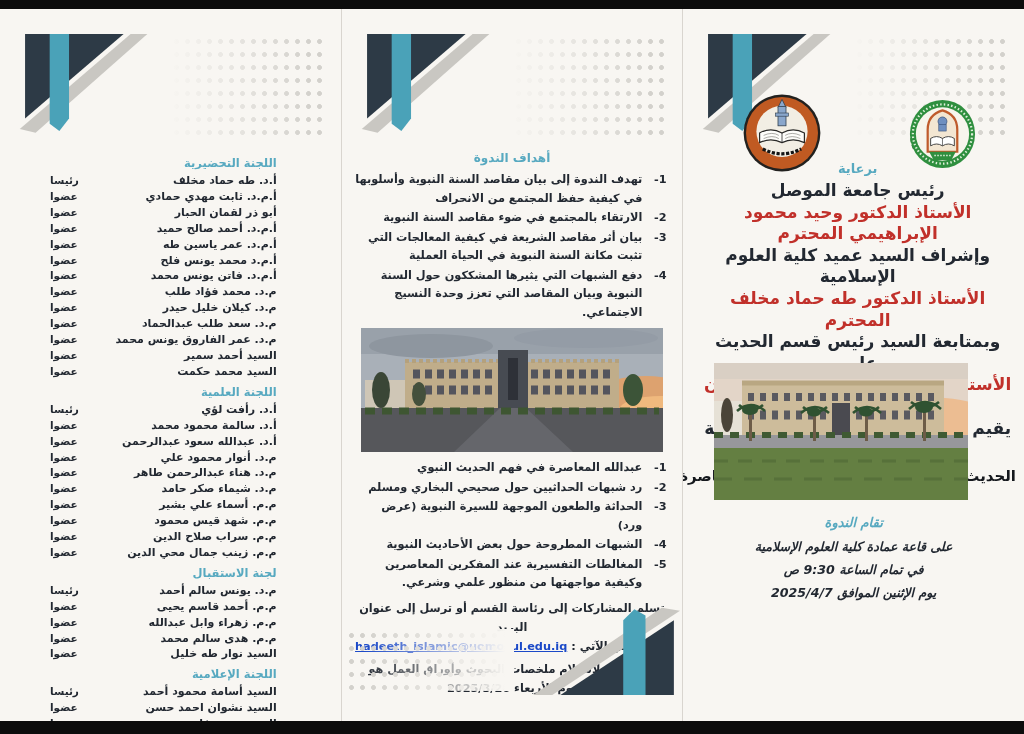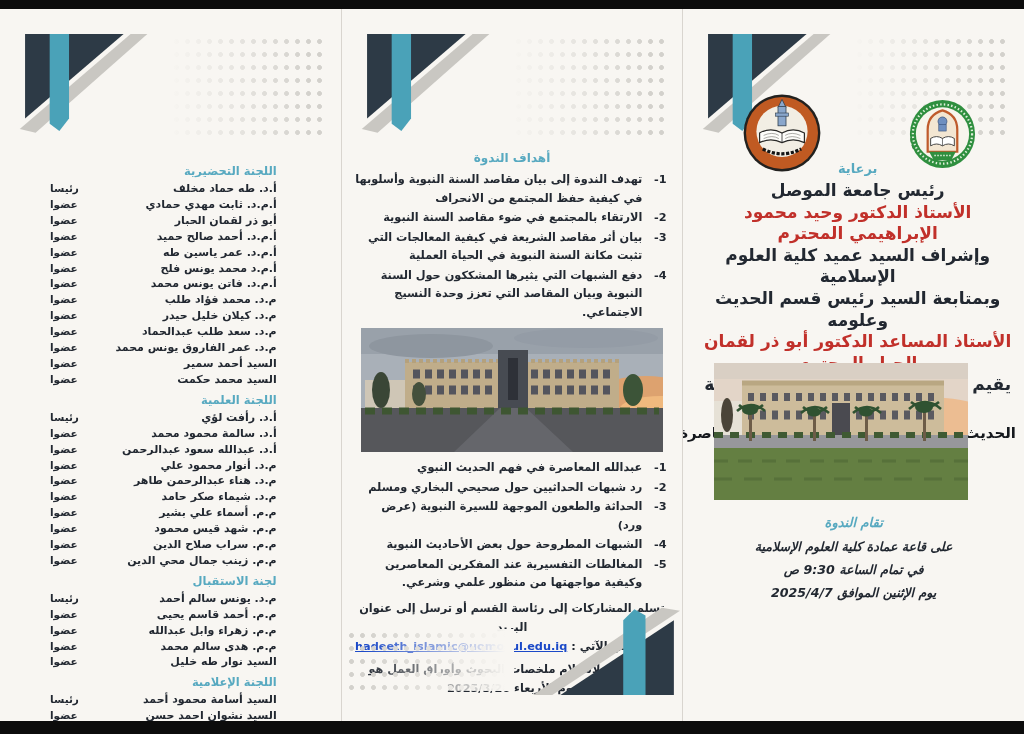--- a/index.html
+++ b/index.html
@@ -27,21 +27,21 @@
   .fade-left::after{background:linear-gradient(to left, rgba(248,246,242,0) 10%, var(--bg) 95%);}
   .fade-right::after{background:linear-gradient(to right, rgba(248,246,242,0) 10%, var(--bg) 95%);}
 
   .bottom-deco-dots{position:absolute; left:4px; bottom:30px; width:168px; height:62px;}
   .bottom-deco-tri{position:absolute; right:0; bottom:26px; width:152px; height:92px; transform:rotate(180deg);}
   .bottom-deco-tri svg{width:152px; height:92px; display:block;}
 
   
   .clist{position:absolute; top:147px; left:0; right:0; bottom:0; direction:rtl; padding:0 64px 0 50px; color:var(--ink);}
   .cgroup h3{color:var(--teal); font-size:11.5px; font-weight:700; margin:5px 0 3px; text-align:right;}
-  .cgroup:first-child h3{margin-top:8px;}
+  .cgroup:first-child h3{margin-top:0;}
   .crow{display:flex; justify-content:space-between; align-items:baseline; font-size:11px; font-weight:700; line-height:15.9px;}
   .crow .rl{font-size:10.5px;}
 
   
   .program{position:absolute; top:142px; left:13px; right:13px; direction:rtl; color:var(--ink);}
   .sec-title{color:var(--teal); text-align:center; font-size:12px; font-weight:700; margin-bottom:6px;}
   .numlist{margin-bottom:4px;}
   .nrow{display:flex; gap:9px; font-size:11.3px; font-weight:700; line-height:18.5px; margin-bottom:1px;}
   .nrow .num{flex:0 0 18px; text-align:center;}
   .nrow .txt{flex:1;}
@@ -372,20 +372,21 @@
         <line x1="41" y1="79" x2="63" y2="79" stroke="#dff0da" stroke-width="2" stroke-dasharray="2 2"></line>
       </svg>
 
       <div class="cover-text">
         <div class="patronage">برعاية</div>
         <div>
 
         <div class="pline black">رئيس جامعة الموصل</div>
             <div class="pline red">الأستاذ الدكتور وحيد محمود الإبراهيمي المحترم</div>
             <div class="pline black">وإشراف السيد عميد كلية العلوم الإسلامية</div>
+            <div class="pline red">الأستاذ الدكتور طه حماد مخلف المحترم</div>
             <div class="pline black">وبمتابعة السيد رئيس قسم الحديث وعلومه</div>
             <div class="pline red">الأستاذ المساعد الدكتور أبو ذر لقمان الحبار المحترم</div>
             <div class="pline black">يقيم القسم الندوة العلمية الموسومة :</div>
           </div>
         <div class="seminar-title">الحديث النبوي وأثره في المستجدات المعاصرة</div>
       </div>
 
       <svg class="cover-photo" width="254" height="137" viewBox="0 0 254 137">
         <rect width="254" height="72" fill="#e3d5c8"></rect>
         <rect width="254" height="16" fill="#d9cfc4"></rect>

